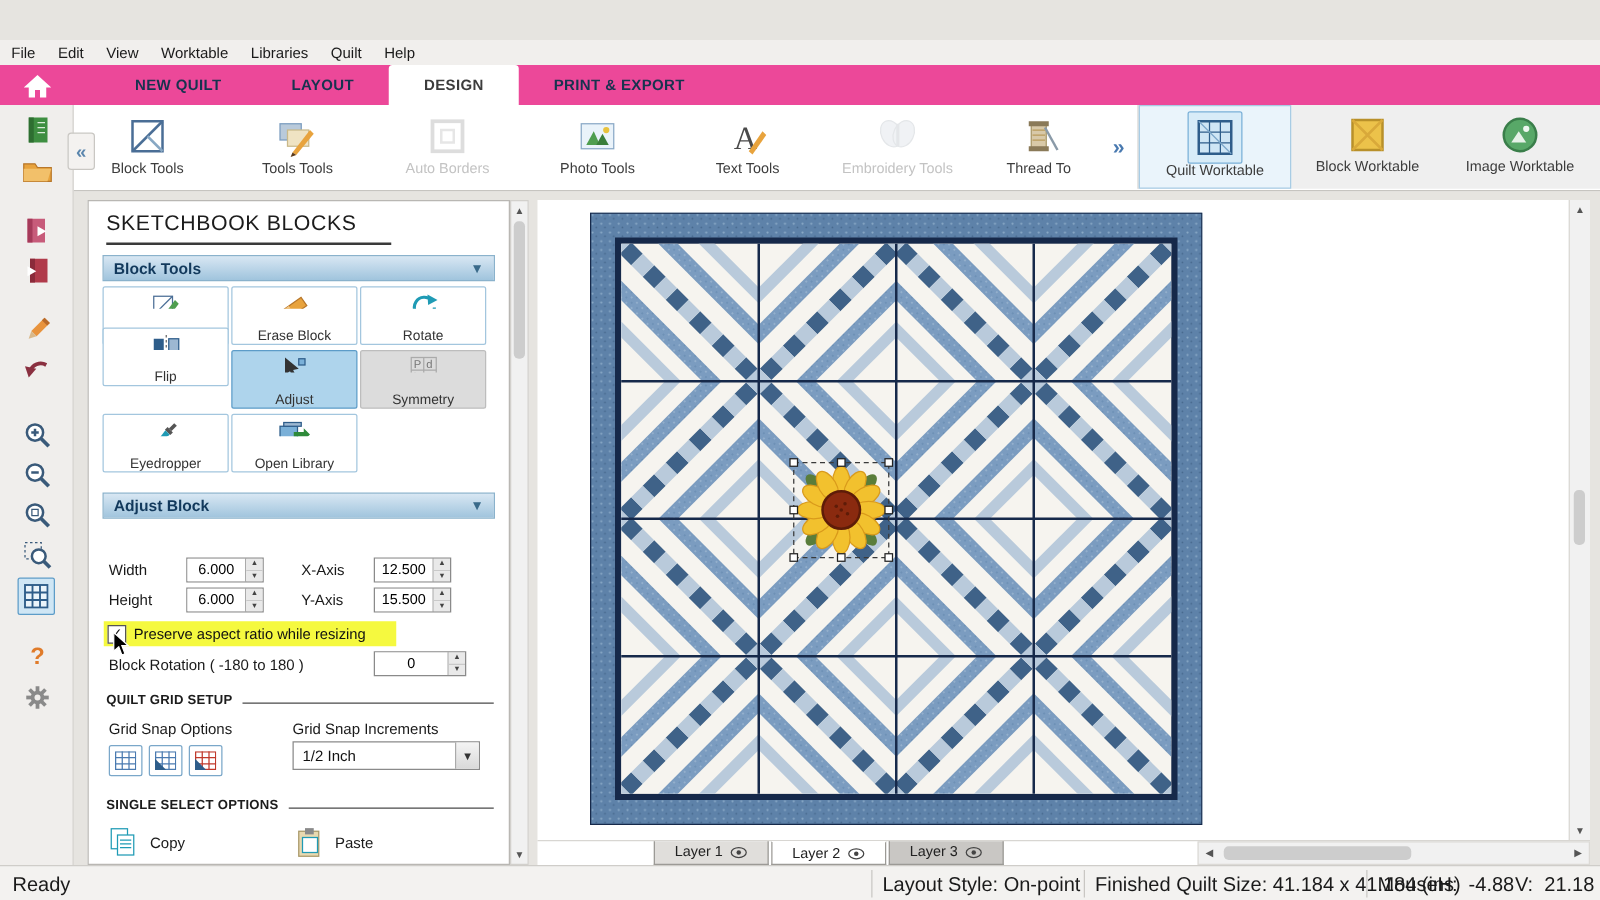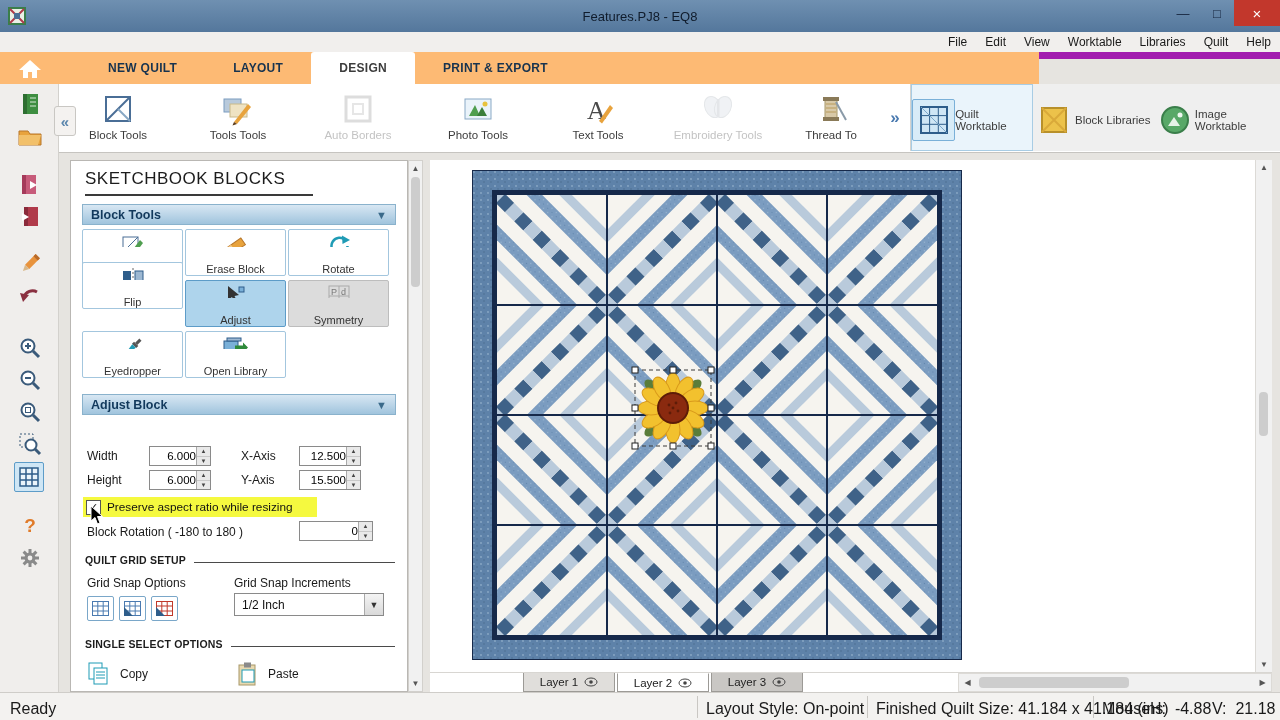--- a/index.html
+++ b/index.html
@@ -7,41 +7,41 @@
   .abs{position:absolute;}
 
   
   .titlebar{left:0;top:0;width:1280px;height:32px;background:linear-gradient(#6f90b1,#54779c);display:flex;align-items:center;}
   .title-text{position:absolute;left:0;right:0;text-align:center;font-size:13px;color:#101c2c;}
   .winbtns{position:absolute;right:0;top:0;display:flex;height:26px;}
   .winbtn{width:34px;height:26px;display:flex;align-items:center;justify-content:center;color:#14233b;font-size:13px;cursor:default;}
   .winbtn.close{width:46px;background:#c2372c;color:#fff;font-size:15px;}
 
   
-  .menubar{left:0;top:32px;width:1280px;height:20px;background:#f1efed;display:flex;align-items:center;border-bottom:7px solid #a21caf;justify-content:flex-end;}
+  .menubar{left:0;top:32px;width:1280px;height:20px;background:#f1efed;display:flex;align-items:center;border-bottom:5px solid #a21caf;}
   .menu-item{padding:0 9px;font-size:12px;color:#1a1a1a;}
 
   
-  .tabstrip{left:0;top:52px;width:1039px;height:32px;background:#fdba74;display:flex;align-items:flex-end;}
+  .tabstrip{left:0;top:52px;width:1280px;height:32px;background:#ec4899;display:flex;align-items:flex-end;}
   .home-btn{position:absolute;left:12px;top:4px;width:36px;height:26px;display:flex;align-items:center;justify-content:center;}
   .navtabs{display:flex;margin-left:80px;height:32px;}
   .navtab{padding:0 28px;line-height:32px;font-size:12px;font-weight:bold;color:#17334f;letter-spacing:.3px;}
   .navtab.active{background:#fff;color:#3c3c3c;border-radius:3px 3px 0 0;}
 
   
   .ribbon{left:58px;top:84px;width:1222px;height:68px;background:#fff;border-bottom:1px solid #c6c4c0;display:flex;}
   .rtool{width:120px;display:flex;flex-direction:column;align-items:center;justify-content:flex-start;padding-top:5px;box-sizing:border-box;}
   .rtool .ric{height:40px;display:flex;align-items:center;justify-content:center;}
   .rtool .rlb{font-size:11.5px;color:#3c3c3c;white-space:nowrap;}
   .rtool.disabled .rlb{color:#c3c3c3;}
   .rtool.disabled .ric{opacity:.45;}
   .rtool.clip{width:106px;overflow:hidden;}
   .chev{width:22px;display:flex;align-items:center;justify-content:center;color:#4a7ab0;font-size:17px;font-weight:bold;}
   .wtsection{position:absolute;left:852px;top:0;width:370px;height:67px;background:#efefef;border-left:1px solid #d5d3cf;display:flex;}
-  .wtbtn{width:122px;display:flex;flex-direction:row;align-items:center;padding-top:4px;box-sizing:border-box;}
+  .wtbtn{width:122px;display:flex;flex-direction:column;align-items:center;padding-top:4px;box-sizing:border-box;}
   .wtbtn .wic{width:42px;height:40px;display:flex;align-items:center;justify-content:center;}
   .wtbtn.active{background:#eaf4fb;border:1px solid #a8cce4;box-sizing:border-box;}
   .wtbtn .rlb{font-size:11.5px;color:#3c3c3c;}
 
   
   .leftstrip{left:0;top:84px;width:58px;height:608px;background:#f0eeec;border-right:1px solid #d3d1cd;}
   .lsbtn{position:absolute;left:16px;width:28px;height:28px;display:flex;align-items:center;justify-content:center;}
   .lsbtn.sel{background:#cfe6f5;border:1px solid #5d9cc8;border-radius:2px;left:14px;width:30px;height:30px;box-sizing:border-box;}
   .glyph-help{font-size:19px;font-weight:bold;color:#e07b2a;}
   .collapse-btn{left:54px;top:106px;width:20px;height:28px;background:#f4f2f0;border:1px solid #c9c7c3;border-radius:3px;display:flex;align-items:center;justify-content:center;color:#5b86ad;font-size:15px;font-weight:bold;z-index:5;}
@@ -53,21 +53,21 @@
   .sec-hdr .tri{margin-left:auto;color:#3a6a8a;font-size:11px;}
   .toolgrid{position:absolute;left:11px;top:68px;width:314px;}
   .tgb{position:absolute;width:101px;height:47px;border:1px solid #a3c6de;background:#fff;box-sizing:border-box;display:flex;flex-direction:column;align-items:center;justify-content:flex-start;padding-top:3px;border-radius:2px;}
   .tgb .tlb{font-size:11px;color:#333;margin-top:16px;}
   .tgb.active{background:#aed4ec;border-color:#5d9cc8;}
   .tgb.disabled{background:#dcdcdc;border-color:#bdbdbd;}
   .subhead{position:absolute;left:14px;display:flex;align-items:flex-end;width:310px;font-size:10.5px;font-weight:bold;color:#1c1c1c;letter-spacing:.2px;}
   .subhead .line{flex:1;height:1px;background:#4a4a4a;margin:0 0 3px 8px;}
   .flabel{position:absolute;font-size:12px;color:#1a1a1a;}
   .spin{position:absolute;width:62px;height:20px;border:1px solid #8a8a8a;background:#fff;display:flex;box-sizing:border-box;}
-  .spin input{flex:1;width:40px;border:0;outline:0;font-size:11.5px;font-family:"Liberation Sans",sans-serif;text-align:right;padding:0;}
+  .spin input{flex:1;width:40px;border:0;outline:0;font-size:11.5px;font-family:"Liberation Sans",sans-serif;text-align:center;padding:0;}
   .spinb{width:13px;display:flex;flex-direction:column;border-left:1px solid #aaa;}
   .spinb div{flex:1;font-size:6px;line-height:8px;text-align:center;background:#e9e9e9;color:#444;border-bottom:1px solid #c9c9c9;}
   .spinb div:last-child{border-bottom:0;}
   .hl-row{position:absolute;left:12px;top:336px;width:234px;height:20px;background:#f5f93f;display:flex;align-items:center;gap:6px;padding-left:3px;box-sizing:border-box;}
   .cb{width:13px;height:13px;background:#fff;border:1px solid #555;font-size:11px;line-height:12px;text-align:center;color:#111;}
   .hl-row .cblb{font-size:11.8px;color:#111;}
   .gbtn{position:absolute;width:27px;height:25px;border:1px solid #7aa7c9;background:#fff;display:flex;align-items:center;justify-content:center;border-radius:2px;box-sizing:border-box;}
   .dropdown{position:absolute;left:163px;top:432px;width:150px;height:23px;border:1px solid #8a8a8a;background:#fff;display:flex;align-items:center;box-sizing:border-box;}
   .dropdown .dval{flex:1;padding-left:7px;font-size:12px;color:#111;}
   .dropdown .darr{width:18px;height:100%;background:linear-gradient(#f4f4f4,#d9d9d9);border-left:1px solid #aaa;display:flex;align-items:center;justify-content:center;font-size:9px;color:#333;}
@@ -89,34 +89,20 @@
   .sb-txt{position:absolute;top:7px;font-size:16px;color:#1a1a1a;white-space:pre;}
   .sb-div{position:absolute;top:3px;width:1px;height:22px;background:#c9c7c3;}
 
   .cursor{z-index:50;}
 </style>
 </head>
 <body>
 
 <div class="app">
 
-  <div class="abs titlebar">
-    <svg class="abs" style="left:8px;top:7px" width="18" height="18">
-      <rect x="0" y="0" width="18" height="18" fill="#3a7e4a"></rect>
-      <rect x="2" y="2" width="14" height="14" fill="#eaf0e6"></rect>
-      <path d="M2 2 L16 16 M16 2 L2 16" stroke="#b03a4a" stroke-width="2"></path>
-      <rect x="6" y="6" width="6" height="6" fill="#4a6e96"></rect>
-    </svg>
-    <div class="title-text">Features.PJ8 - EQ8</div>
-    <div class="winbtns">
-      <div class="winbtn">—</div>
-      <div class="winbtn">□</div>
-      <div class="winbtn close">×</div>
-    </div>
-  </div>
 
   <div class="abs menubar">
     <span class="menu-item">File</span>
     <span class="menu-item">Edit</span>
     <span class="menu-item">View</span>
     <span class="menu-item">Worktable</span>
     <span class="menu-item">Libraries</span>
     <span class="menu-item">Quilt</span>
     <span class="menu-item">Help</span>
   </div>
@@ -226,21 +212,21 @@
         </div>
         <div class="rlb">Quilt Worktable</div>
       </div>
       <div class="wtbtn">
         <div class="wic">
           <svg width="32" height="32">
               <rect x="4" y="4" width="24" height="24" fill="#ecc24a" stroke="#b8902a" stroke-width="2"></rect>
               <path d="M4 4 L28 28 M28 4 L4 28" stroke="#d9a93a" stroke-width="2"></path>
             </svg>
         </div>
-        <div class="rlb">Block Libraries</div>
+        <div class="rlb">Block Worktable</div>
       </div>
       <div class="wtbtn">
         <div class="wic">
           <svg width="32" height="32">
               <circle cx="16" cy="16" r="13" fill="#58a868" stroke="#3a7e4a" stroke-width="2"></circle>
               <polygon points="9,22 15,13 21,22" fill="#ffffff" opacity=".85"></polygon>
               <circle cx="21" cy="11" r="2.5" fill="#fff" opacity=".9"></circle>
             </svg>
         </div>
         <div class="rlb">Image Worktable</div>

